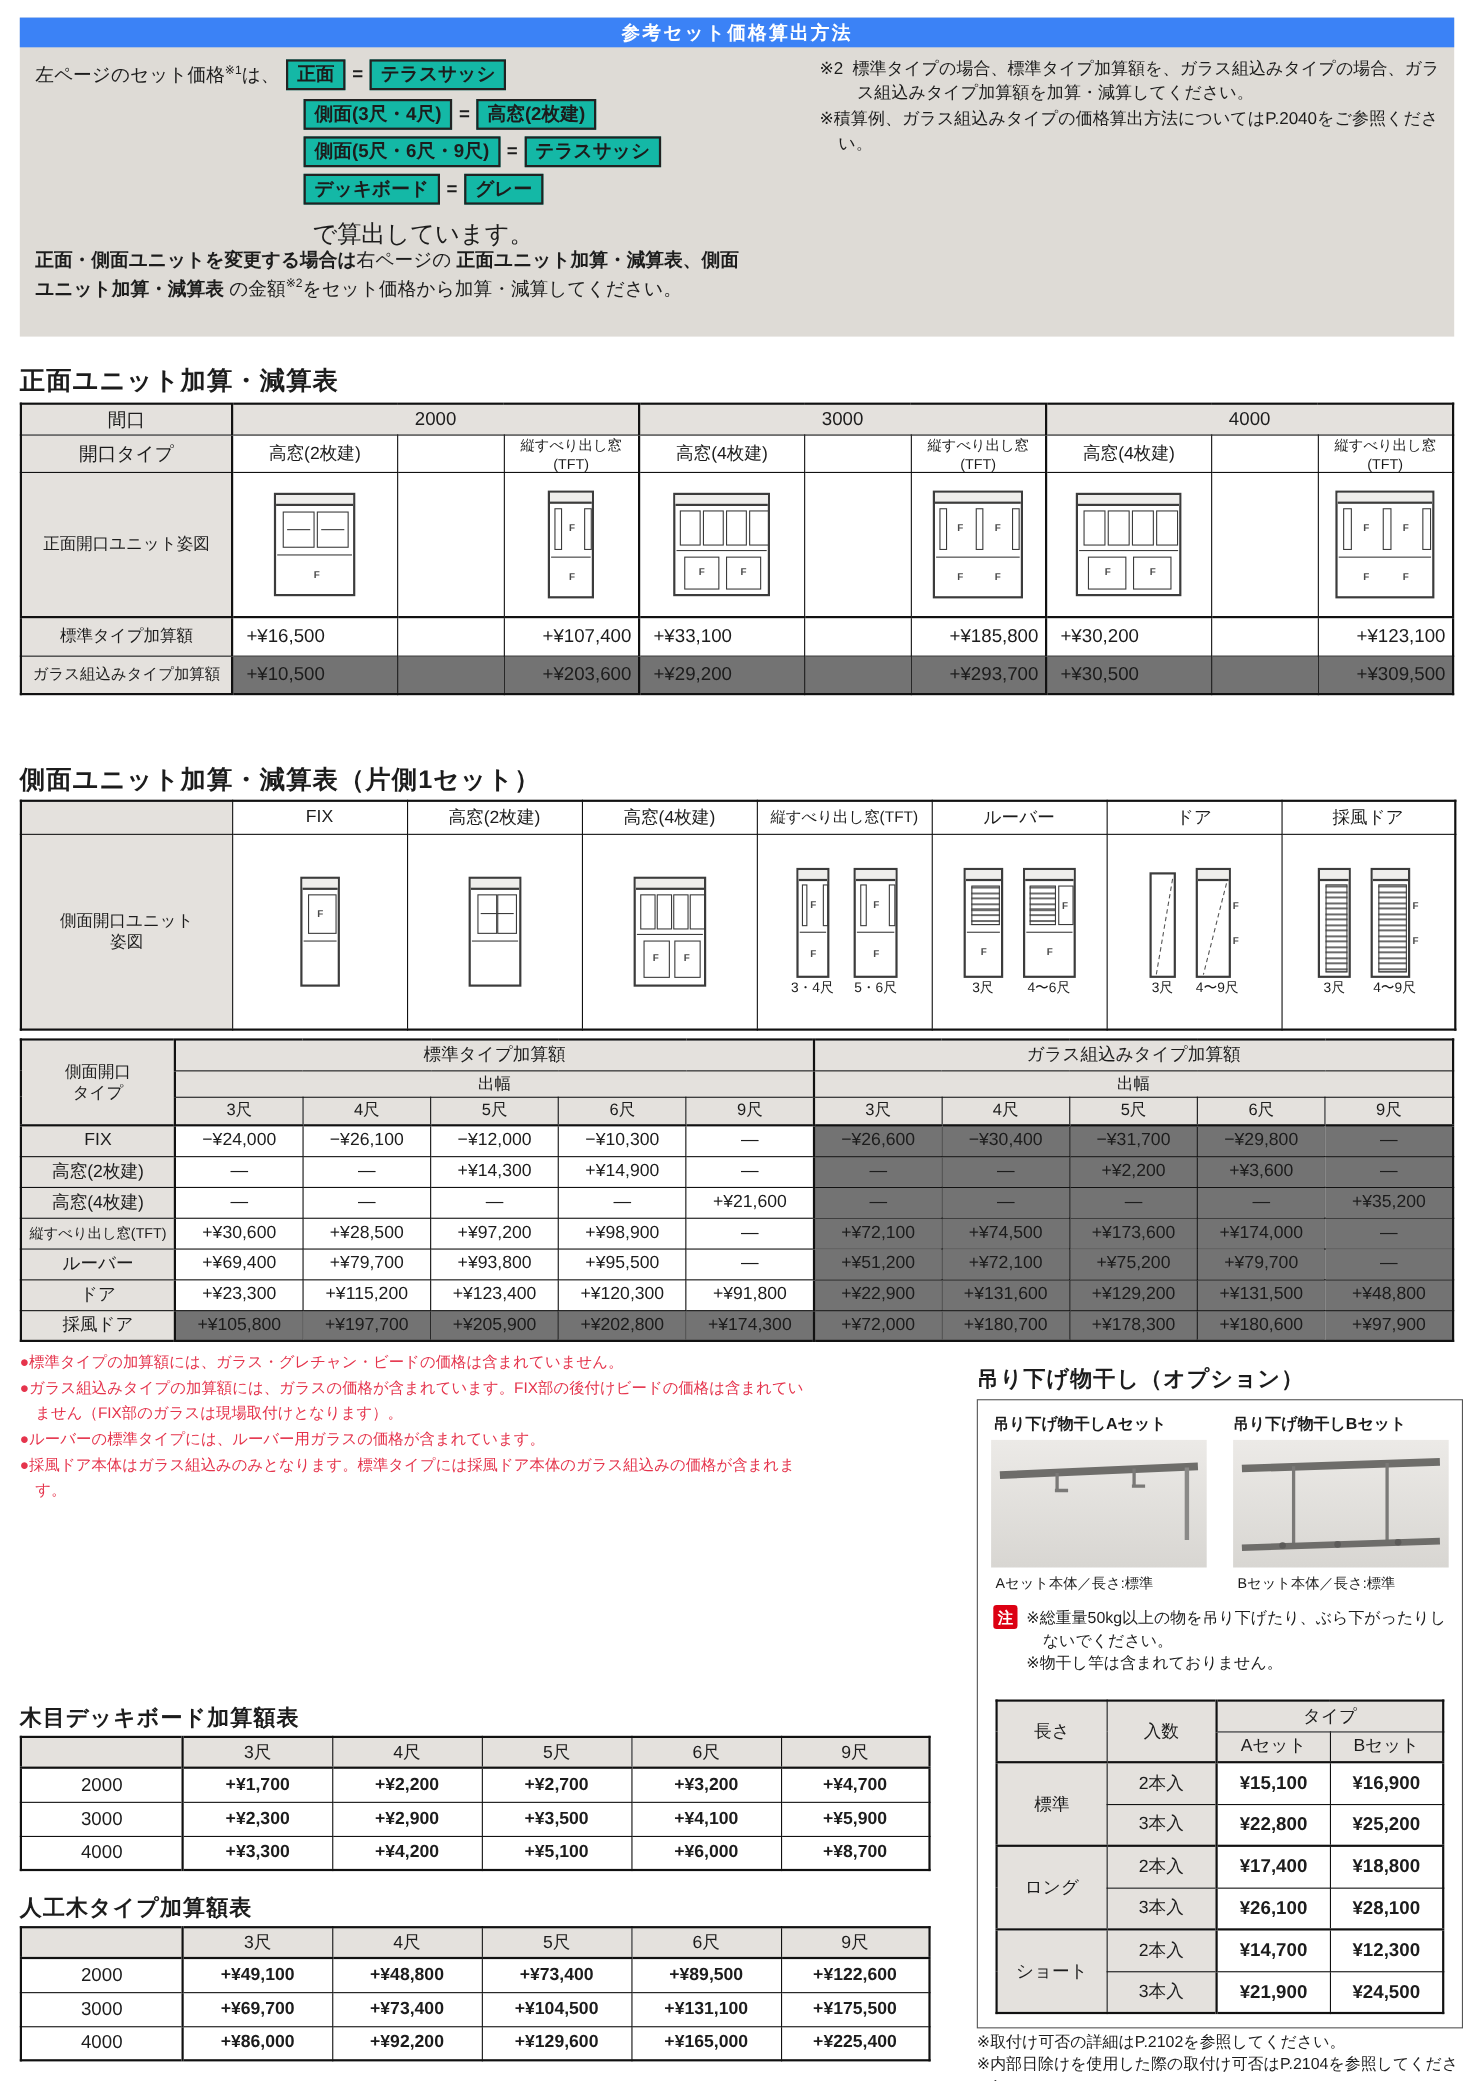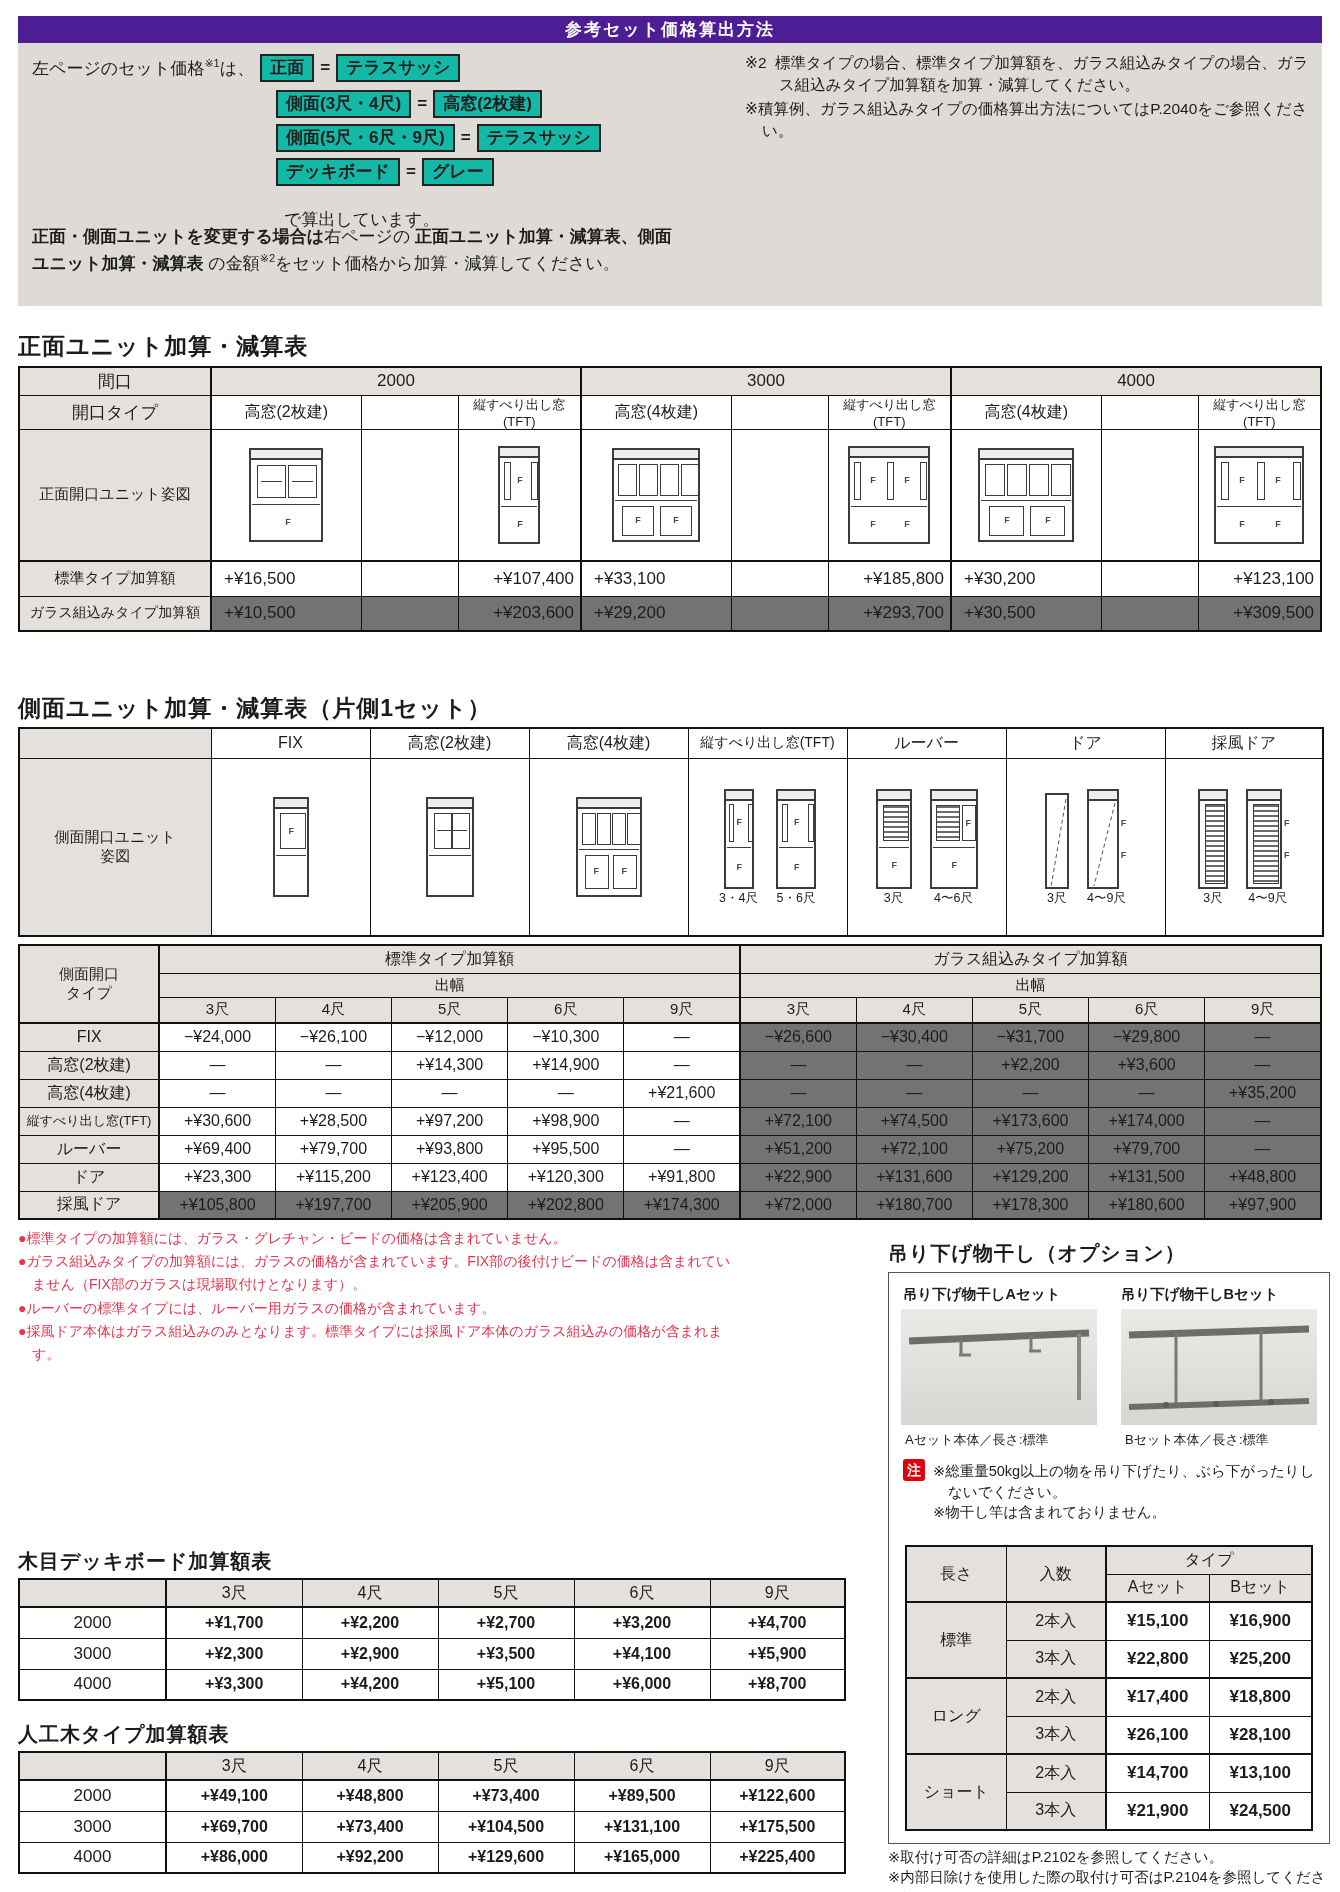--- a/index.html
+++ b/index.html
@@ -1,27 +1,27 @@
 <!DOCTYPE html>
 <html><head>
 <meta charset="utf-8">
 <style>
   html,body{margin:0;padding:0}
   body{width:1340px;height:1892px;position:relative;background:#fff;color:#1c1c1c;
        font-family:"Liberation Sans","DejaVu Sans",sans-serif;overflow:hidden}
   .abs{position:absolute}
   
   .topbox{left:18px;top:16px;width:1304px;height:290px;background:#dedbd6}
-  .tealbar{position:absolute;left:0;top:0;right:0;height:27px;background:#4c1d95;
+  .tealbar{position:absolute;left:0;top:0;right:0;height:27px;background:#3b82f6;
            color:#fff;font-weight:bold;font-size:17px;text-align:center;line-height:27px;letter-spacing:2px}
   .introline{position:absolute;left:14px;top:38px;font-size:17px;display:flex;align-items:center;gap:6px;white-space:nowrap}
   .fbox{display:inline-block;border:2px solid #222;background:#14b8a6;padding:2px 8px;font-weight:bold;font-size:17px;line-height:1.2}
   .eq{font-weight:bold;font-size:17px}
   .frow{position:absolute;left:258px;display:flex;align-items:center;gap:6px;white-space:nowrap}
-  .calcnote{position:absolute;left:266px;top:192px;font-size:17px}
+  .calcnote{position:absolute;left:266px;top:182px;font-size:22px}
   .mainpara{position:absolute;left:14px;top:208px;width:656px;font-size:17px;line-height:1.55}
   .mainpara b{font-weight:bold}
   sup{font-size:11px}
   .sidenotes{position:absolute;left:727px;top:36px;width:568px;font-size:15.5px;line-height:1.42}
   .note{padding-left:34px;text-indent:-34px;margin-bottom:2px}
   .note .mark{display:inline-block;width:30px;text-indent:0}
   .note-s{padding-left:17px;text-indent:-17px;margin-bottom:2px}
   
   table{border-collapse:collapse;table-layout:fixed}
   .tbl{border:2.5px solid #111}
@@ -631,21 +631,21 @@
     </tr>
     <tr style="height:38px">
       <td class="g">3本入</td>
       <td class="hprice bL2">¥26,100</td>
       <td class="hprice">¥28,100</td>
     </tr>
     <tr style="height:38px">
       <td class="g bT2" rowspan="2">ショート</td>
       <td class="g bT2">2本入</td>
       <td class="hprice bL2 bT2">¥14,700</td>
-      <td class="hprice bT2">¥13,100</td>
+      <td class="hprice bT2">¥12,300</td>
     </tr>
     <tr style="height:38px">
       <td class="g">3本入</td>
       <td class="hprice bL2">¥21,900</td>
       <td class="hprice">¥24,500</td>
     </tr>
   </tbody>
     </table>
 </div>
 

